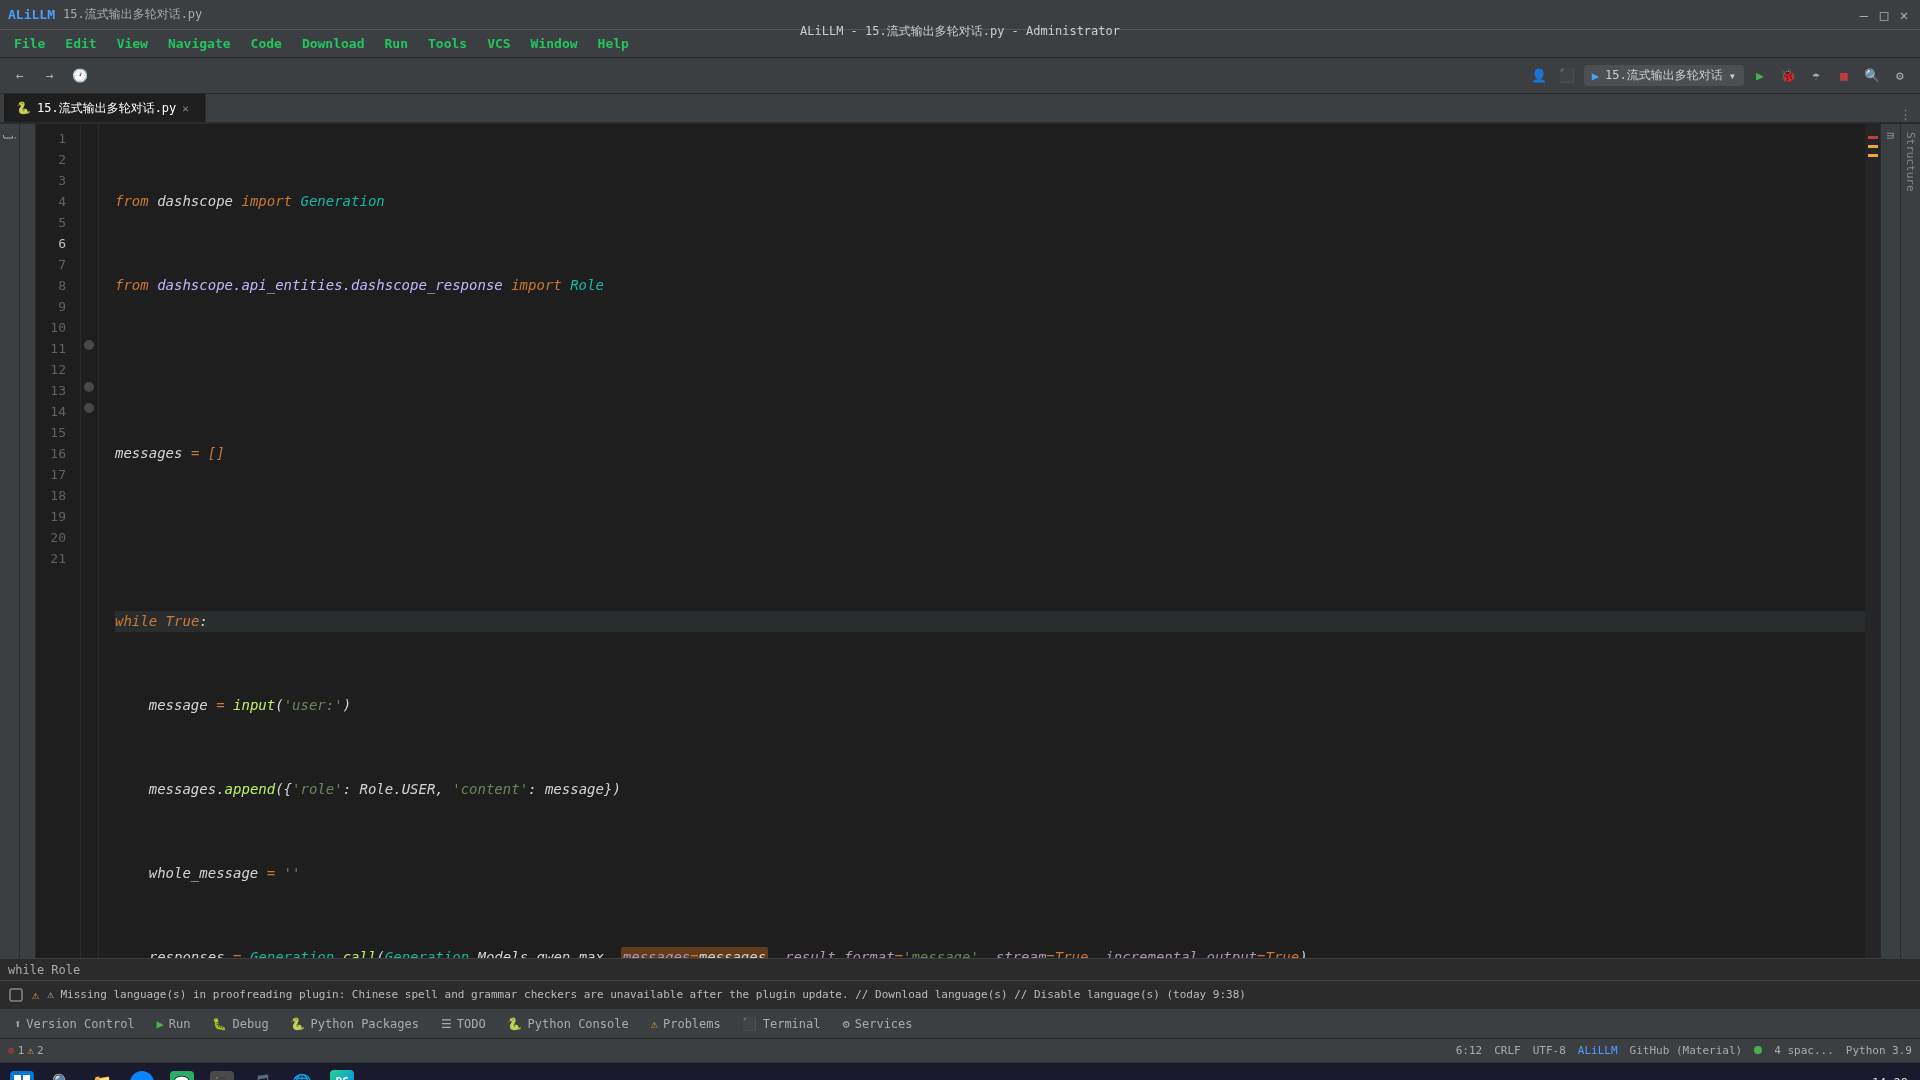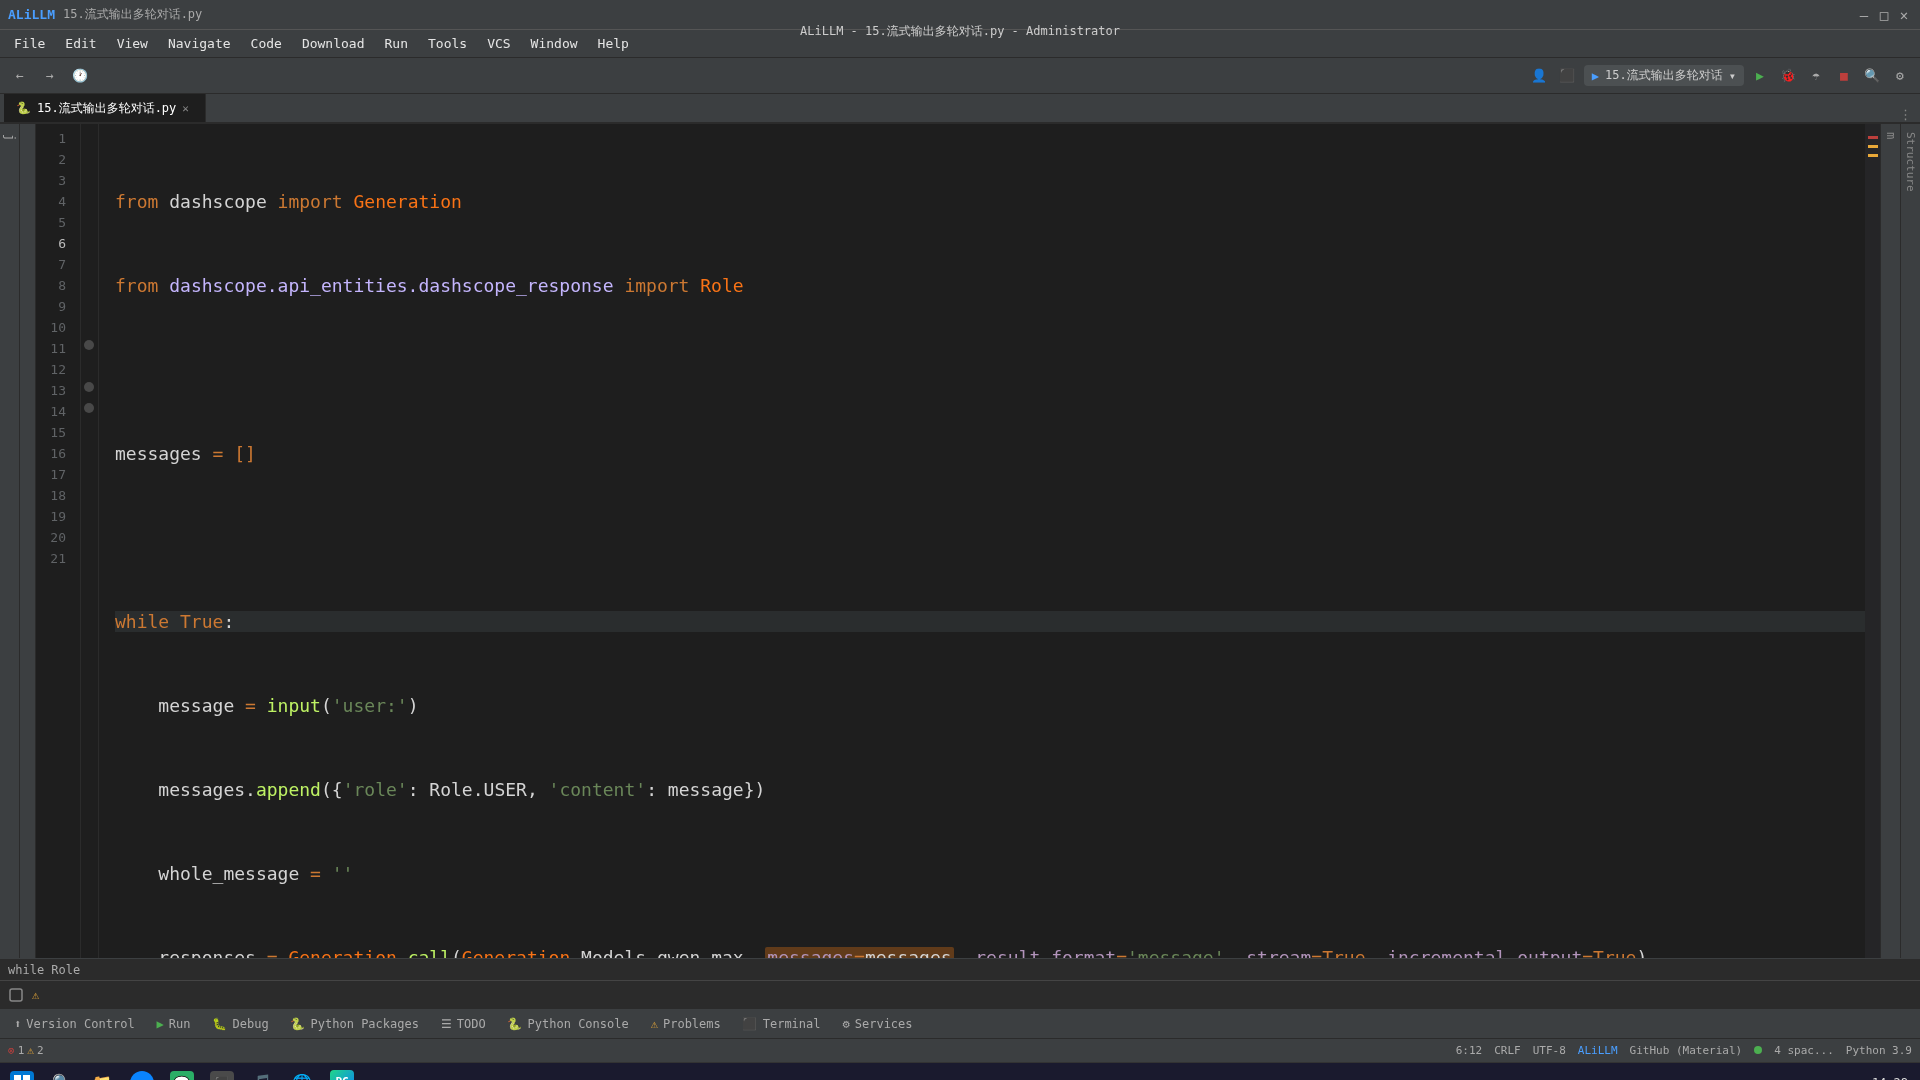--- a/index.html
+++ b/index.html
@@ -65,23 +65,24 @@
     #menu-bar {
       height: 28px;
       background: #3c3f41;
       display: flex;
       align-items: center;
       padding: 0 4px;
       border-bottom: 1px solid #2b2b2b;
     }
     .menu-item {
       padding: 4px 10px;
-      color: #e5e5e5;
+      color: #22c55e;
       font-size: 13px;
       cursor: pointer;
+      font-weight: bold;
     }
 
     
     #toolbar {
       height: 36px;
       background: #3c3f41;
       display: flex;
       align-items: center;
       justify-content: space-between;
       padding: 0 8px;
@@ -194,38 +195,39 @@
       flex-shrink: 0;
       border-right: 1px solid #2b2b2b;
     }
     .line-num { height: 21px; display: block; padding-right: 6px; }
     .line-num.current { color: #bbb; }
 
     #code-content {
       flex: 1;
       padding: 4px 0 4px 16px;
       line-height: 21px;
-      font-size: 18px;
+      font-size: 14px;
       white-space: pre;
+      font-style: italic;
     }
     .code-line {
       height: 21px;
       display: flex;
       align-items: center;
       position: relative;
     }
     .code-line.current-line {
       background: #2a2d2e;
     }
 
     
     .kw { color: #cc7832; }
     .string { color: #6a8759; }
     .func { color: #bef264; }
-    .cls { color: #f97316; }
+    .cls { color: #14b8a6; }
     .named-param { color: #b294bb; }
     .operator { color: #cc7832; }
 
     
     #right-sidebar {
       width: 20px;
       background: #3c3f41;
       display: flex;
       flex-direction: column;
       align-items: center;
@@ -583,20 +585,21 @@
   <span>while Role</span>
 </div>
 
 <div id="warning-bar">
   <span style="width:16px;height:16px;display:inline-flex;align-items:center;justify-content:center;">
     <svg width="14" height="14" viewBox="0 0 14 14" fill="none">
       <rect x="1" y="1" width="12" height="12" rx="2" stroke="#888" stroke-width="1.5"></rect>
     </svg>
   </span>
   <span class="warning-icon">⚠</span>
+  <span style="font-size:11px; color:#bbb;">⚠ Missing language(s) in proofreading plugin: Chinese spell and grammar checkers are unavailable after the plugin update. // Download language(s) // Disable language(s) (today 9:38)</span>
 </div>
 
 <div id="bottom-tabs">
   <div class="bottom-tab">
     <span class="bottom-tab-icon">⬆</span>
     <span>Version Control</span>
   </div>
   <div class="bottom-tab">
     <span class="bottom-tab-icon" style="color:#4caf50;">▶</span>
     <span>Run</span>

